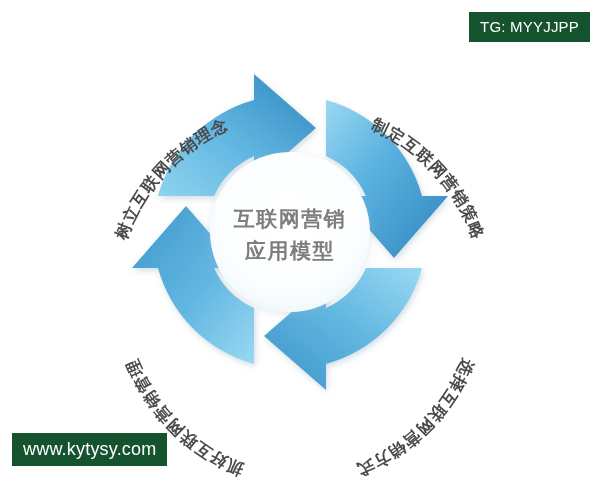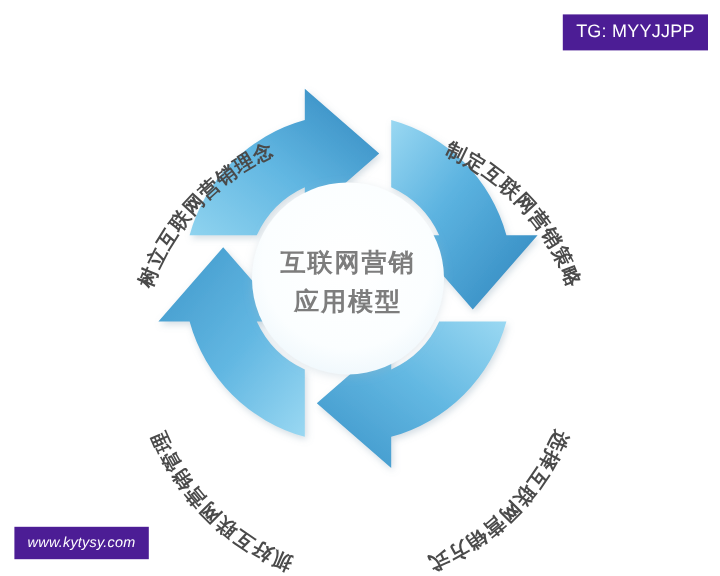--- a/index.html
+++ b/index.html
@@ -13,30 +13,30 @@
   }
   #stage{
     position:absolute;left:0;top:0;width:600px;height:480px;
     background:#ffffff;
   }
   #diagram{
     position:absolute;left:0;top:0;width:600px;height:480px;
   }
   .wm{
     position:absolute;
-    background:#4c1d95;
+    background:#14532d;
     color:#ffffff;
     font-size:15px;
     line-height:1;
     padding:7px 11px 8px 11px;
     white-space:nowrap;
     letter-spacing:0.2px;
   }
   #wm-top{ right:10px; top:12px; }
-  #wm-bottom{ left:12px; bottom:14px; font-size:12px;font-style:italic; }
+  #wm-bottom{ left:12px; bottom:14px; font-size:18px; }
   svg{display:block;}
   .center-line{
     fill:#7d7d7d;
     font-size:21px;
     font-weight:700;
     letter-spacing:1.5px;
   }
   .curve-label{
     fill:#4a4a4a;
     font-size:16.5px;

